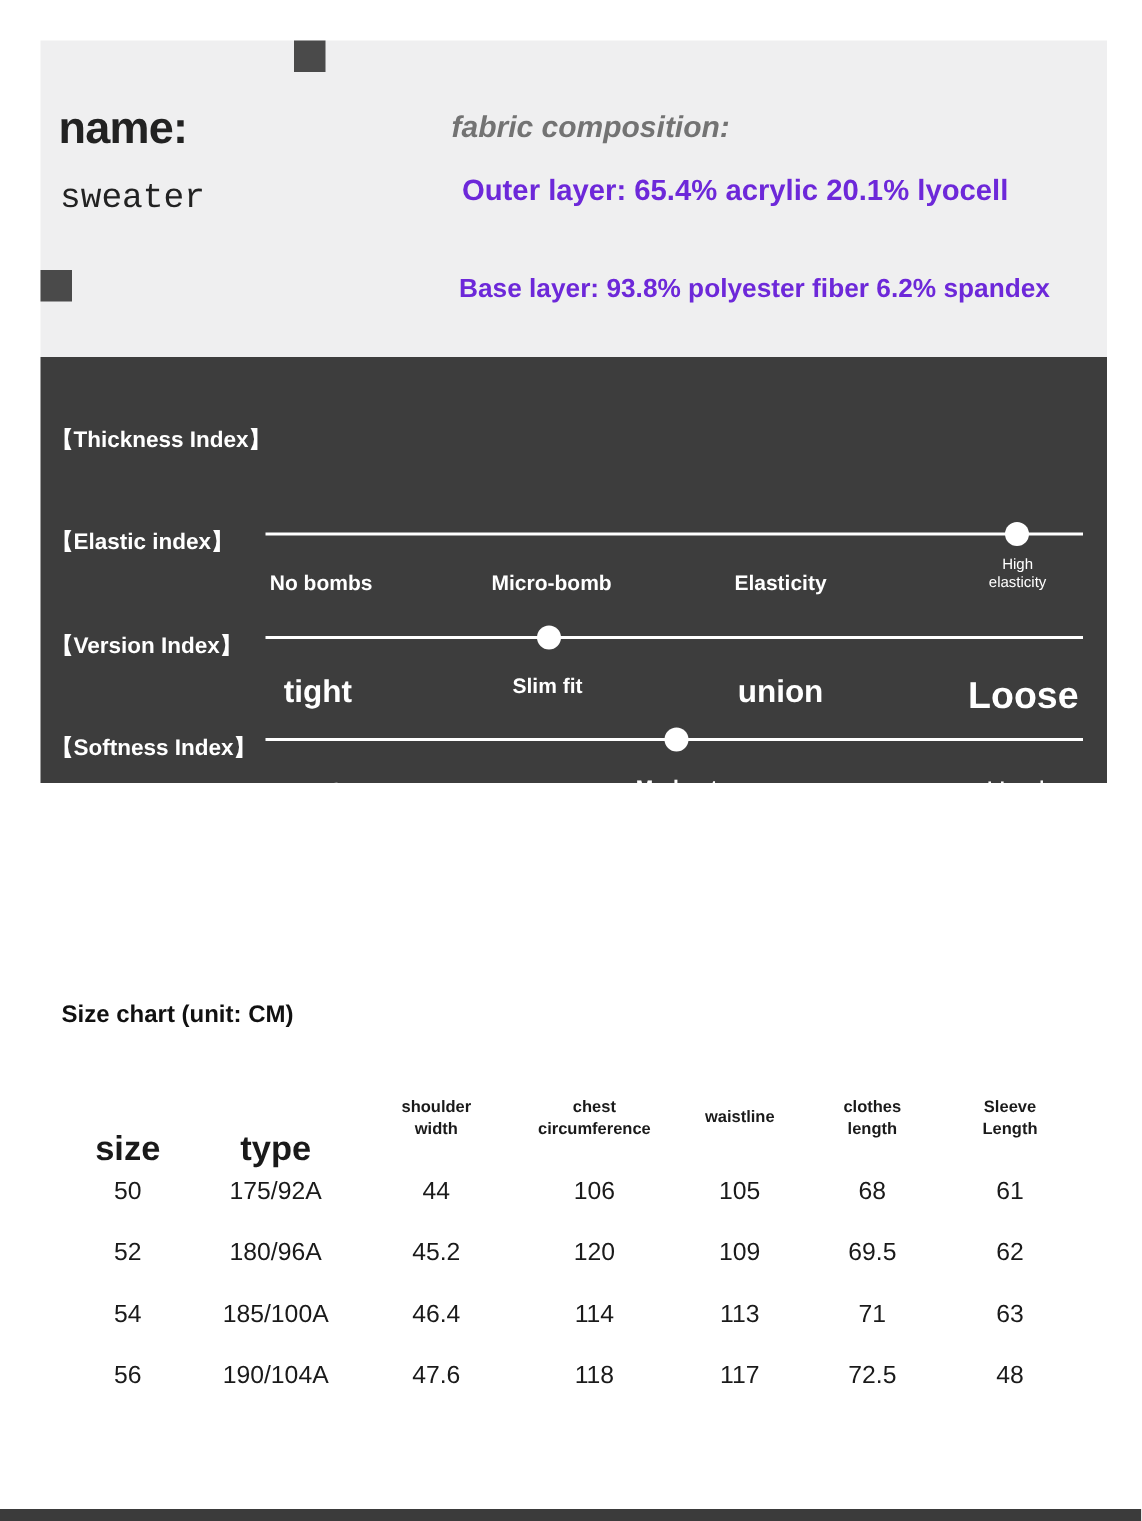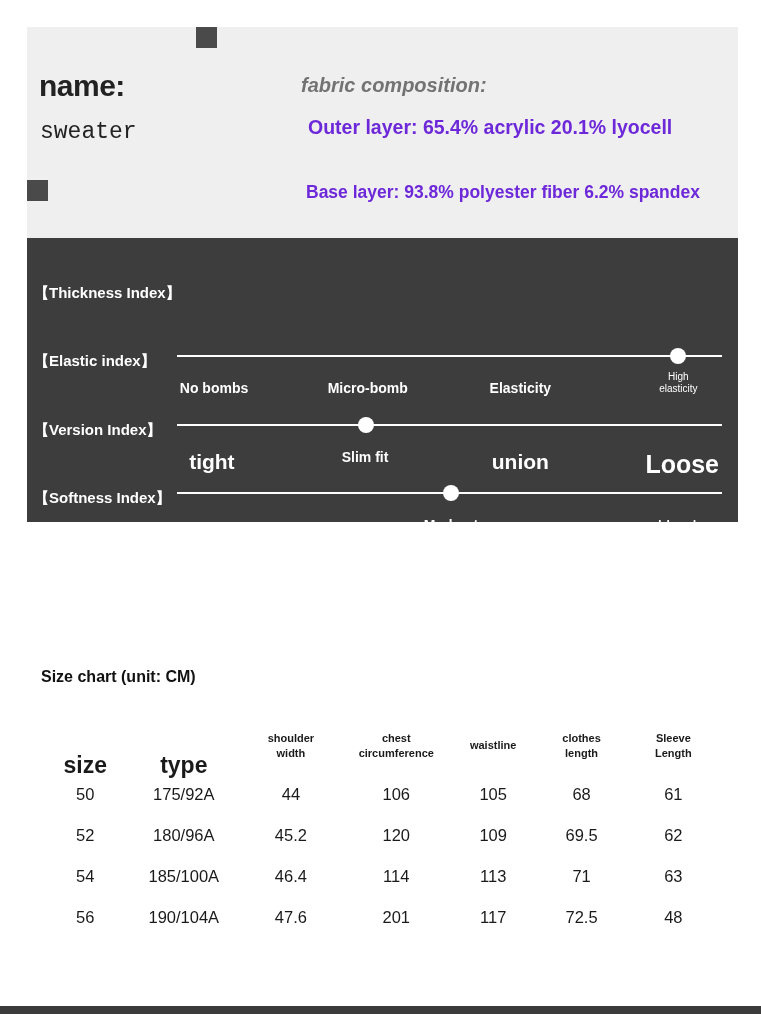--- a/index.html
+++ b/index.html
@@ -142,21 +142,21 @@
         <div class="cell">46.4</div>
         <div class="cell">114</div>
         <div class="cell">113</div>
         <div class="cell">71</div>
         <div class="cell">63</div>
       </div>
       <div class="trow body">
         <div class="cell">56</div>
         <div class="cell">190/104A</div>
         <div class="cell">47.6</div>
-        <div class="cell">201</div>
+        <div class="cell">118</div>
         <div class="cell">117</div>
         <div class="cell">72.5</div>
         <div class="cell">48</div>
       </div>
     </div>
 
   <div class="bottom-bar"></div>
 
 </div>
 

